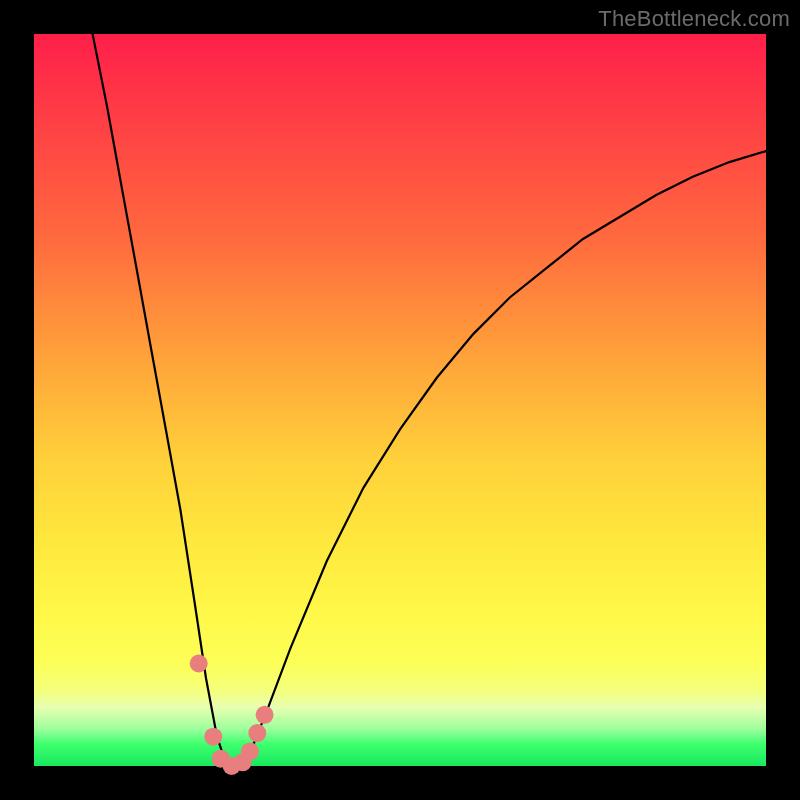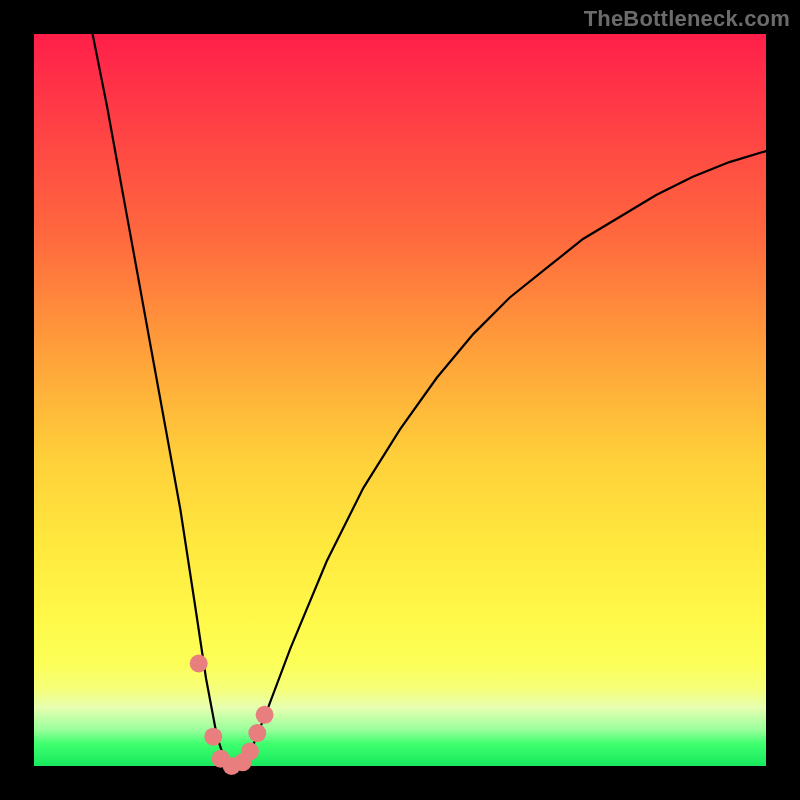--- a/index.html
+++ b/index.html
@@ -42,21 +42,21 @@
       #3dff6e 97%,
       #18e85e 100%
     );
   }
   .watermark {
     position: absolute;
     top: 6px;
     right: 10px;
     color: #6b6b6b;
     font-size: 22px;
-    font-weight: 700;
+    font-weight: 400;
     letter-spacing: 0.2px;
     user-select: none;
   }
   svg.curve {
     position: absolute;
     left: 0;
     top: 0;
     width: 732px;
     height: 732px;
     overflow: visible;

